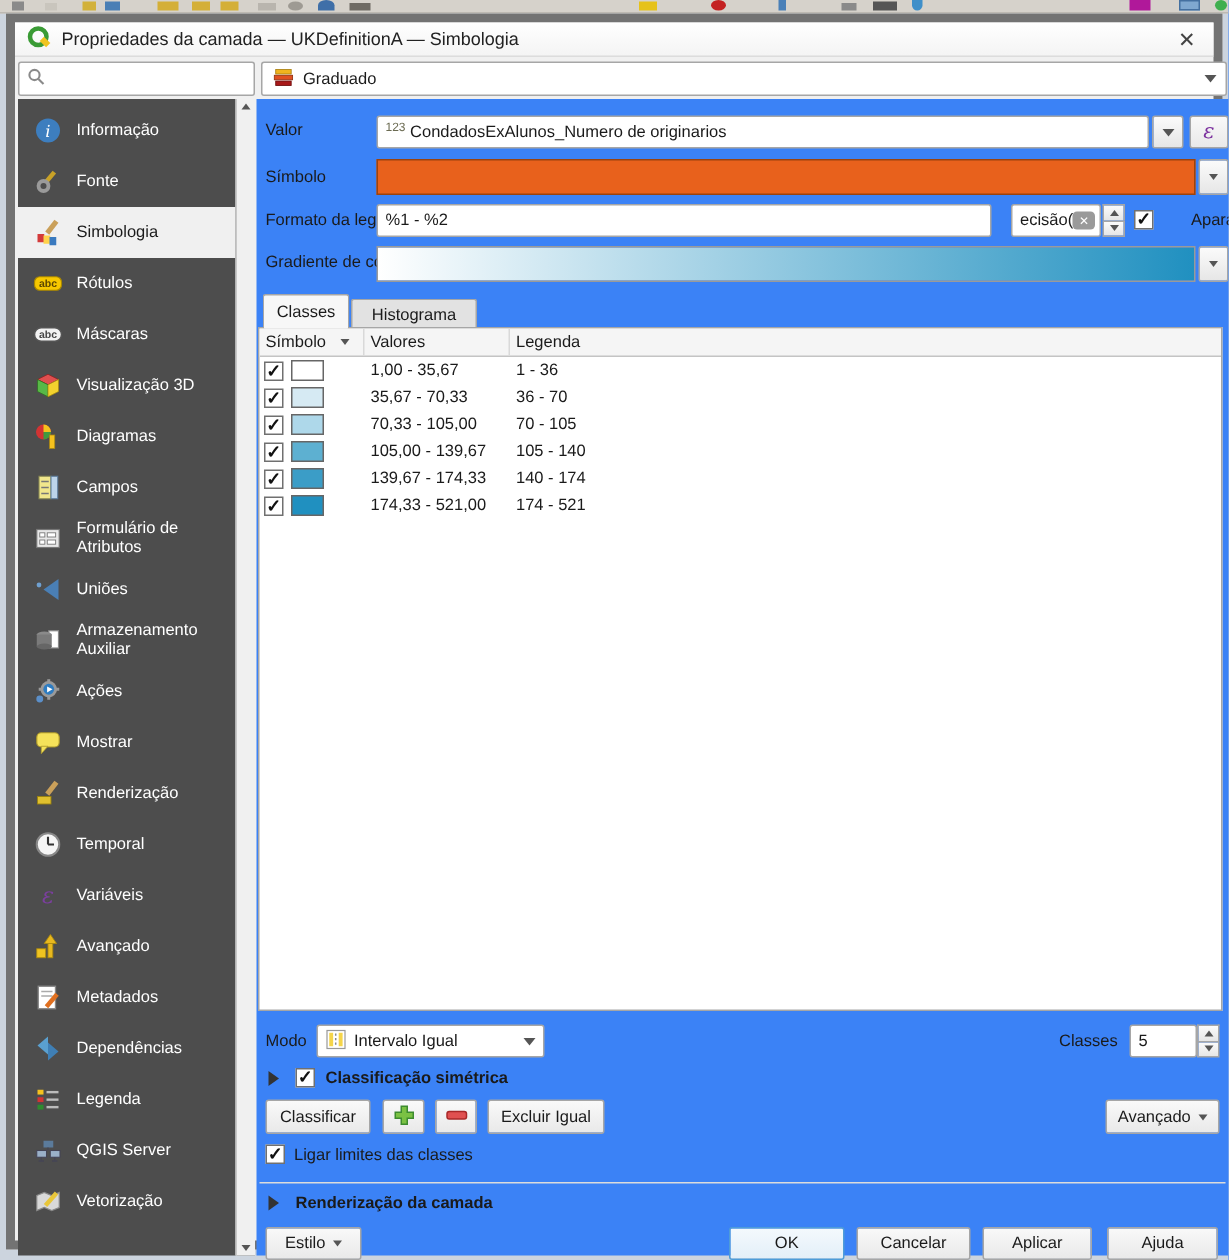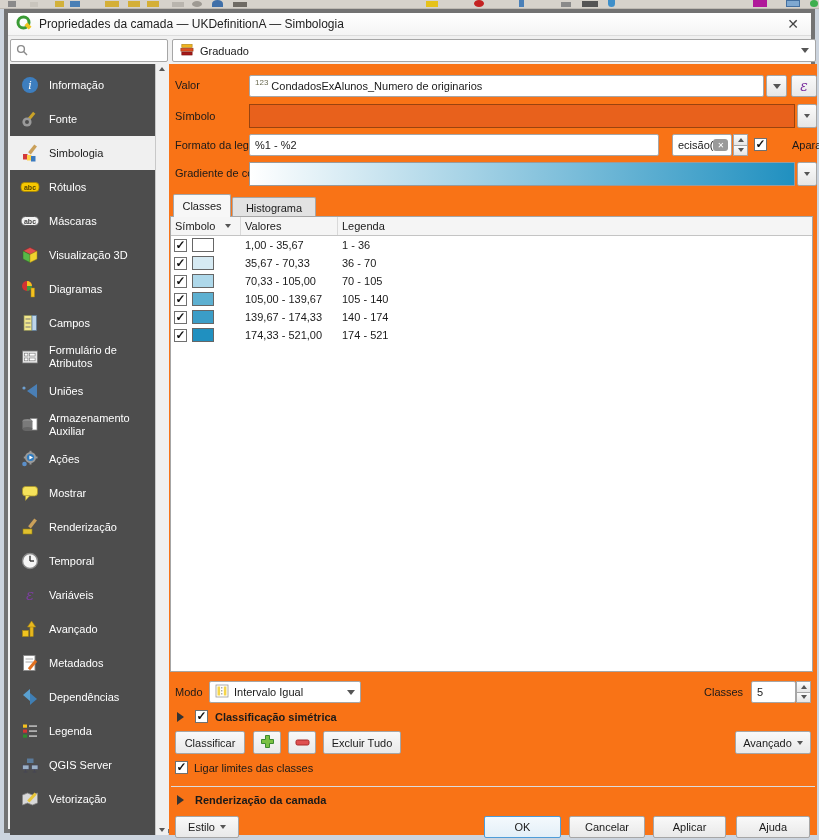--- a/index.html
+++ b/index.html
@@ -3,21 +3,21 @@
 <meta charset="utf-8">
 <style>
   * { margin:0; padding:0; box-sizing:border-box; }
   html,body { width:819px; height:840px; }
   body { position:relative; background:#ccd4de; font-family:"Liberation Sans", sans-serif; font-size:11px; color:#1a1a1a; overflow:hidden; }
 
   
   .top-strip { position:absolute; top:0; left:0; width:819px; height:9px; background:#d6d2cb; border-bottom:1px solid #bdb9b2; }
   .frag { position:absolute; bottom:1px; }
 
-  .dialog { position:absolute; left:4px; top:9px; width:811px; height:824px; background:#f0f0f0; border:4px solid #737373; }
+  .dialog { position:absolute; left:4px; top:9px; width:811px; height:824px; background:#f0f0f0; border:6px solid #737373; }
 
   .titlebar { position:absolute; left:0; top:0; width:100%; height:23px; background:linear-gradient(#ffffff,#f4f4f4); border-bottom:1px solid #dcdcdc; display:flex; align-items:center; padding:0 8px; gap:7px; }
   .titlebar .title { font-size:12px; color:#222; flex:1; }
   .close-x { font-size:14px; color:#444; padding:0 4px; cursor:default; }
 
   .searchbox { position:absolute; left:2px; top:26px; width:158px; height:23px; background:#fff; border:1px solid #a6a6a6; border-radius:2px; display:flex; align-items:center; padding:0 5px; gap:4px; color:#999; }
 
   .renderer-combo { position:absolute; left:164px; top:26px; width:644px; height:23px; background:#fff; border:1px solid #a6a6a6; border-radius:2px; display:flex; align-items:center; padding:0 6px; gap:6px; }
   .renderer-combo .caret { margin-left:auto; }
 
@@ -29,21 +29,21 @@
   
   .sidebar { position:absolute; left:2px; top:51px; width:158px; height:771px; background:#4d4d4d; display:flex; }
   .sb-list { flex:1; padding-top:4px; overflow:hidden; }
   .sb-item { display:flex; align-items:center; gap:9px; min-height:34px; padding:2px 2px 2px 10px; color:#fff; }
   .sb-item.selected { background:#f0f0f0; color:#1a1a1a; }
   .sb-ico { width:20px; min-width:20px; height:20px; display:flex; align-items:center; justify-content:center; }
   .sb-label { line-height:13px; }
   .sb-scroll { width:13px; background:#f0f0f0; border-left:1px solid #c8c8c8; display:flex; flex-direction:column; justify-content:space-between; align-items:center; padding:3px 0; }
 
   
-  .main { position:absolute; left:161px; top:51px; width:648px; height:771px; background:#f97316; }
+  .main { position:absolute; left:161px; top:51px; width:648px; height:771px; background:#3b82f6; }
   .abs { position:absolute; }
   .lbl { color:#1a1a1a; }
 
   .field { background:#fff; border:1px solid #a6a6a6; border-radius:2px; display:flex; align-items:center; padding:0 5px; }
   .btn { background:linear-gradient(#f9f9f9,#e9e9e9); border:1px solid #a6a6a6; border-radius:2px; display:flex; align-items:center; justify-content:center; gap:5px; color:#1a1a1a; }
   .btn.default { border-color:#4e9cd8; background:linear-gradient(#f4f9fd,#e3eff8); }
   .arrow-btn { background:linear-gradient(#fbfbfb,#e6e6e6); border:1px solid #a6a6a6; border-radius:2px; display:flex; align-items:center; justify-content:center; }
   .spinner { display:flex; flex-direction:column; }
   .spin-half { flex:1; background:linear-gradient(#fbfbfb,#e6e6e6); border:1px solid #a6a6a6; display:flex; align-items:center; justify-content:center; }
   .spin-half:first-child { border-bottom-width:0; }
@@ -549,21 +549,21 @@
       <span><svg width="15" height="15" viewBox="0 0 15 15">
             <path d="M5.5 1.5 h4 v4 h4 v4 h-4 v4 h-4 v-4 h-4 v-4 h4 z" fill="#7ac143" stroke="#3d8b2f" stroke-width="1"></path>
           </svg></span>
     </div>
     <div class="abs btn" style="left:119px;top:667px;width:28px;height:23px;">
       <span><svg width="15" height="9" viewBox="0 0 15 9">
             <rect x="1" y="2" width="13" height="5" rx="1.5" fill="#e05050" stroke="#a82828" stroke-width="1"></rect>
           </svg></span>
     </div>
     <div class="abs btn" style="left:154px;top:667px;width:78px;height:23px;">
-        <span>Excluir Tudo</span>
+        <span>Excluir Igual</span>
       </div>
     <div class="abs btn" style="left:566px;top:667px;width:76px;height:23px;">
       <span>Avançado</span>
         <span class="caret sm"></span>
     </div>
 
     <span class="abs cb checked" style="left:6px;top:697px;"></span>
     <span class="abs lbl" style="left:25px;top:698px;">Ligar limites das classes</span>
 
     <div class="abs group-sep" style="left:2px;top:722px;width:644px;height:1px;"></div>

